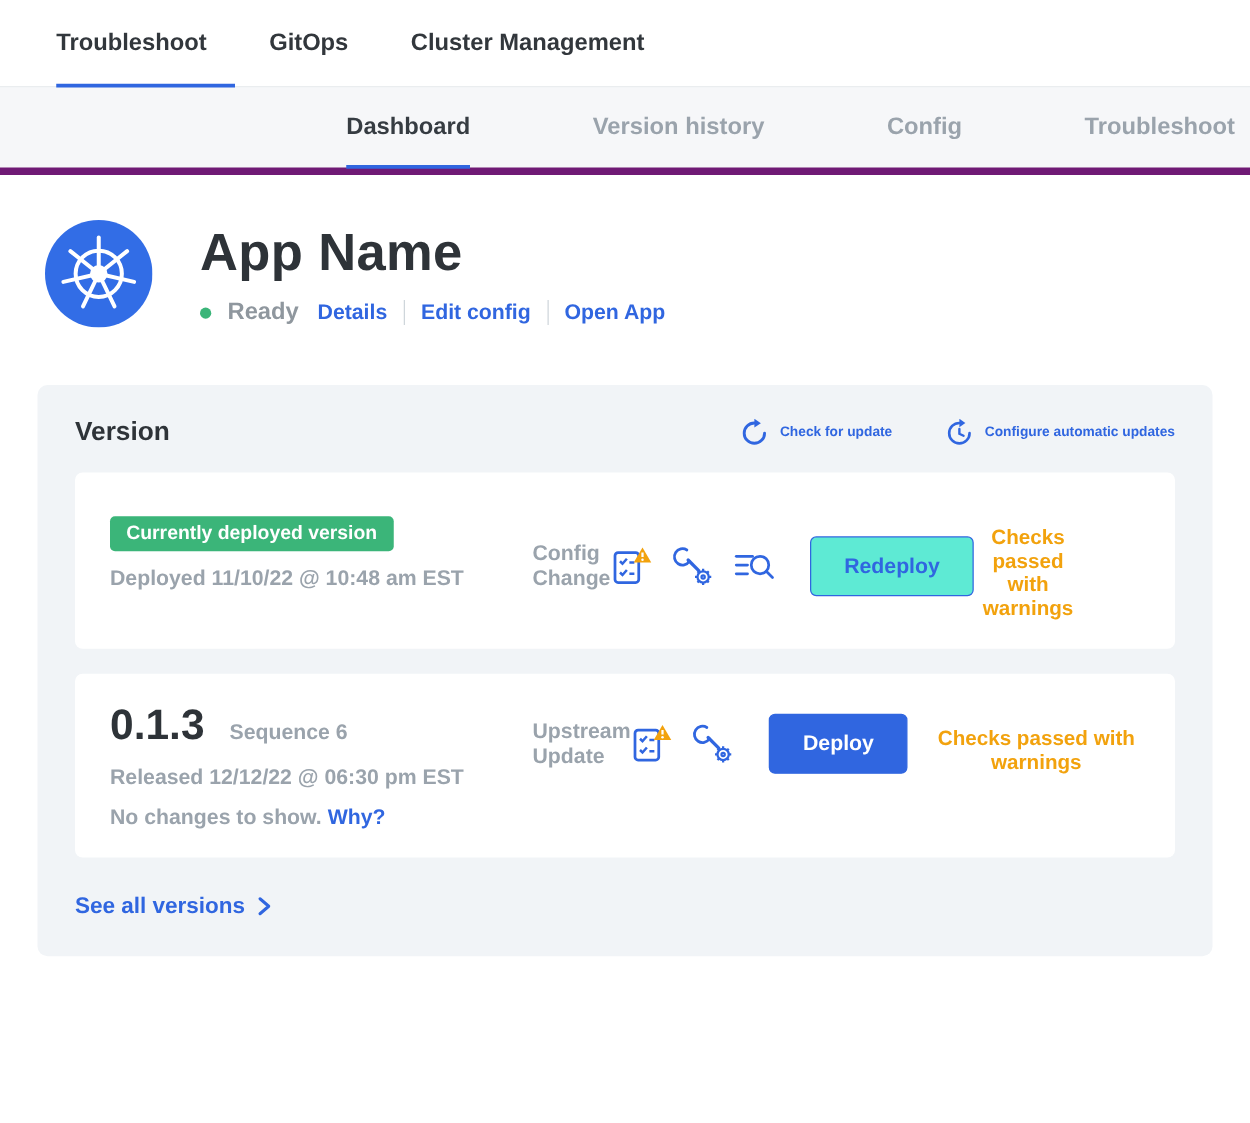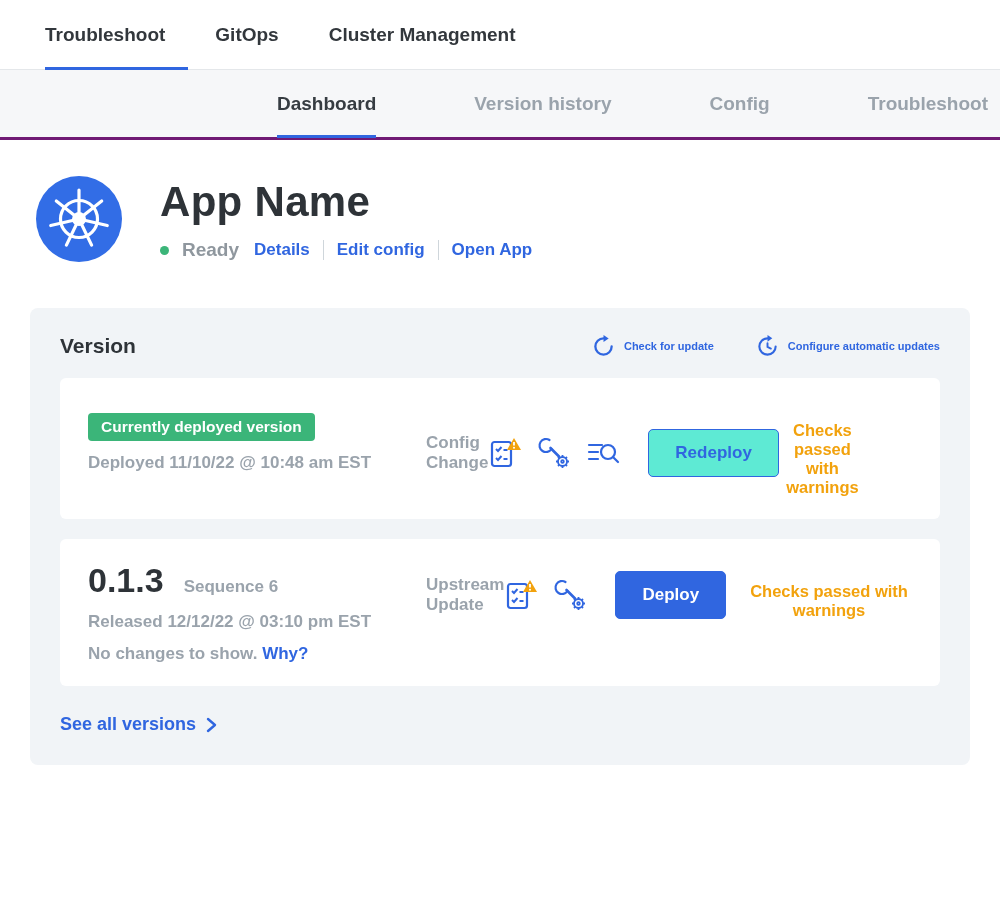--- a/index.html
+++ b/index.html
@@ -32,21 +32,21 @@
     font-size: 19px; font-weight: 700; color: #32373c; cursor: pointer;
   }
   .top-nav-item.active::after {
     content: ""; position: absolute; left: 0; right: -23px; bottom: -1px;
     height: 3px; background: var(--accent);
   }
 
   
   .sub-nav {
     height: 70px; display: flex; align-items: stretch; gap: 98px;
-    padding-left: 277px; background: #f6f7f9; border-bottom: 3px solid #701a75;
+    padding-left: 277px; background: #f6f7f9; border-bottom: 6px solid #701a75;
     white-space: nowrap;
   }
   .sub-nav-item {
     display: flex; align-items: center; position: relative;
     font-size: 19px; font-weight: 700; color: var(--gray-text); cursor: pointer;
   }
   .sub-nav-item.active { color: #363c42; }
   .sub-nav-item.active::after {
     content: ""; position: absolute; left: 0; right: 0; bottom: -1px;
     height: 3px; background: var(--accent);
@@ -244,21 +244,21 @@
   </div>
 
 
   
   <div class="version-card">
     <div class="vc-left">
       <div class="version-line">
         <span class="version-number">0.1.3</span>
         <span class="sequence">Sequence 6</span>
       </div>
-      <div class="meta-text">Released 12/12/22 @ 03:10 pm EST</div>
+      <div class="meta-text">Released 12/12/22 @ 06:30 pm EST</div>
       <div class="meta-text">
         <span>No changes to show.</span>
         <a class="why-link">Why?</a>
       </div>
     </div>
     <div class="vc-right">
       <div class="vc-right-top">
         <span class="change-type">Upstream Update</span>
         <div class="icon-group">
           <span class="blue-icon">

